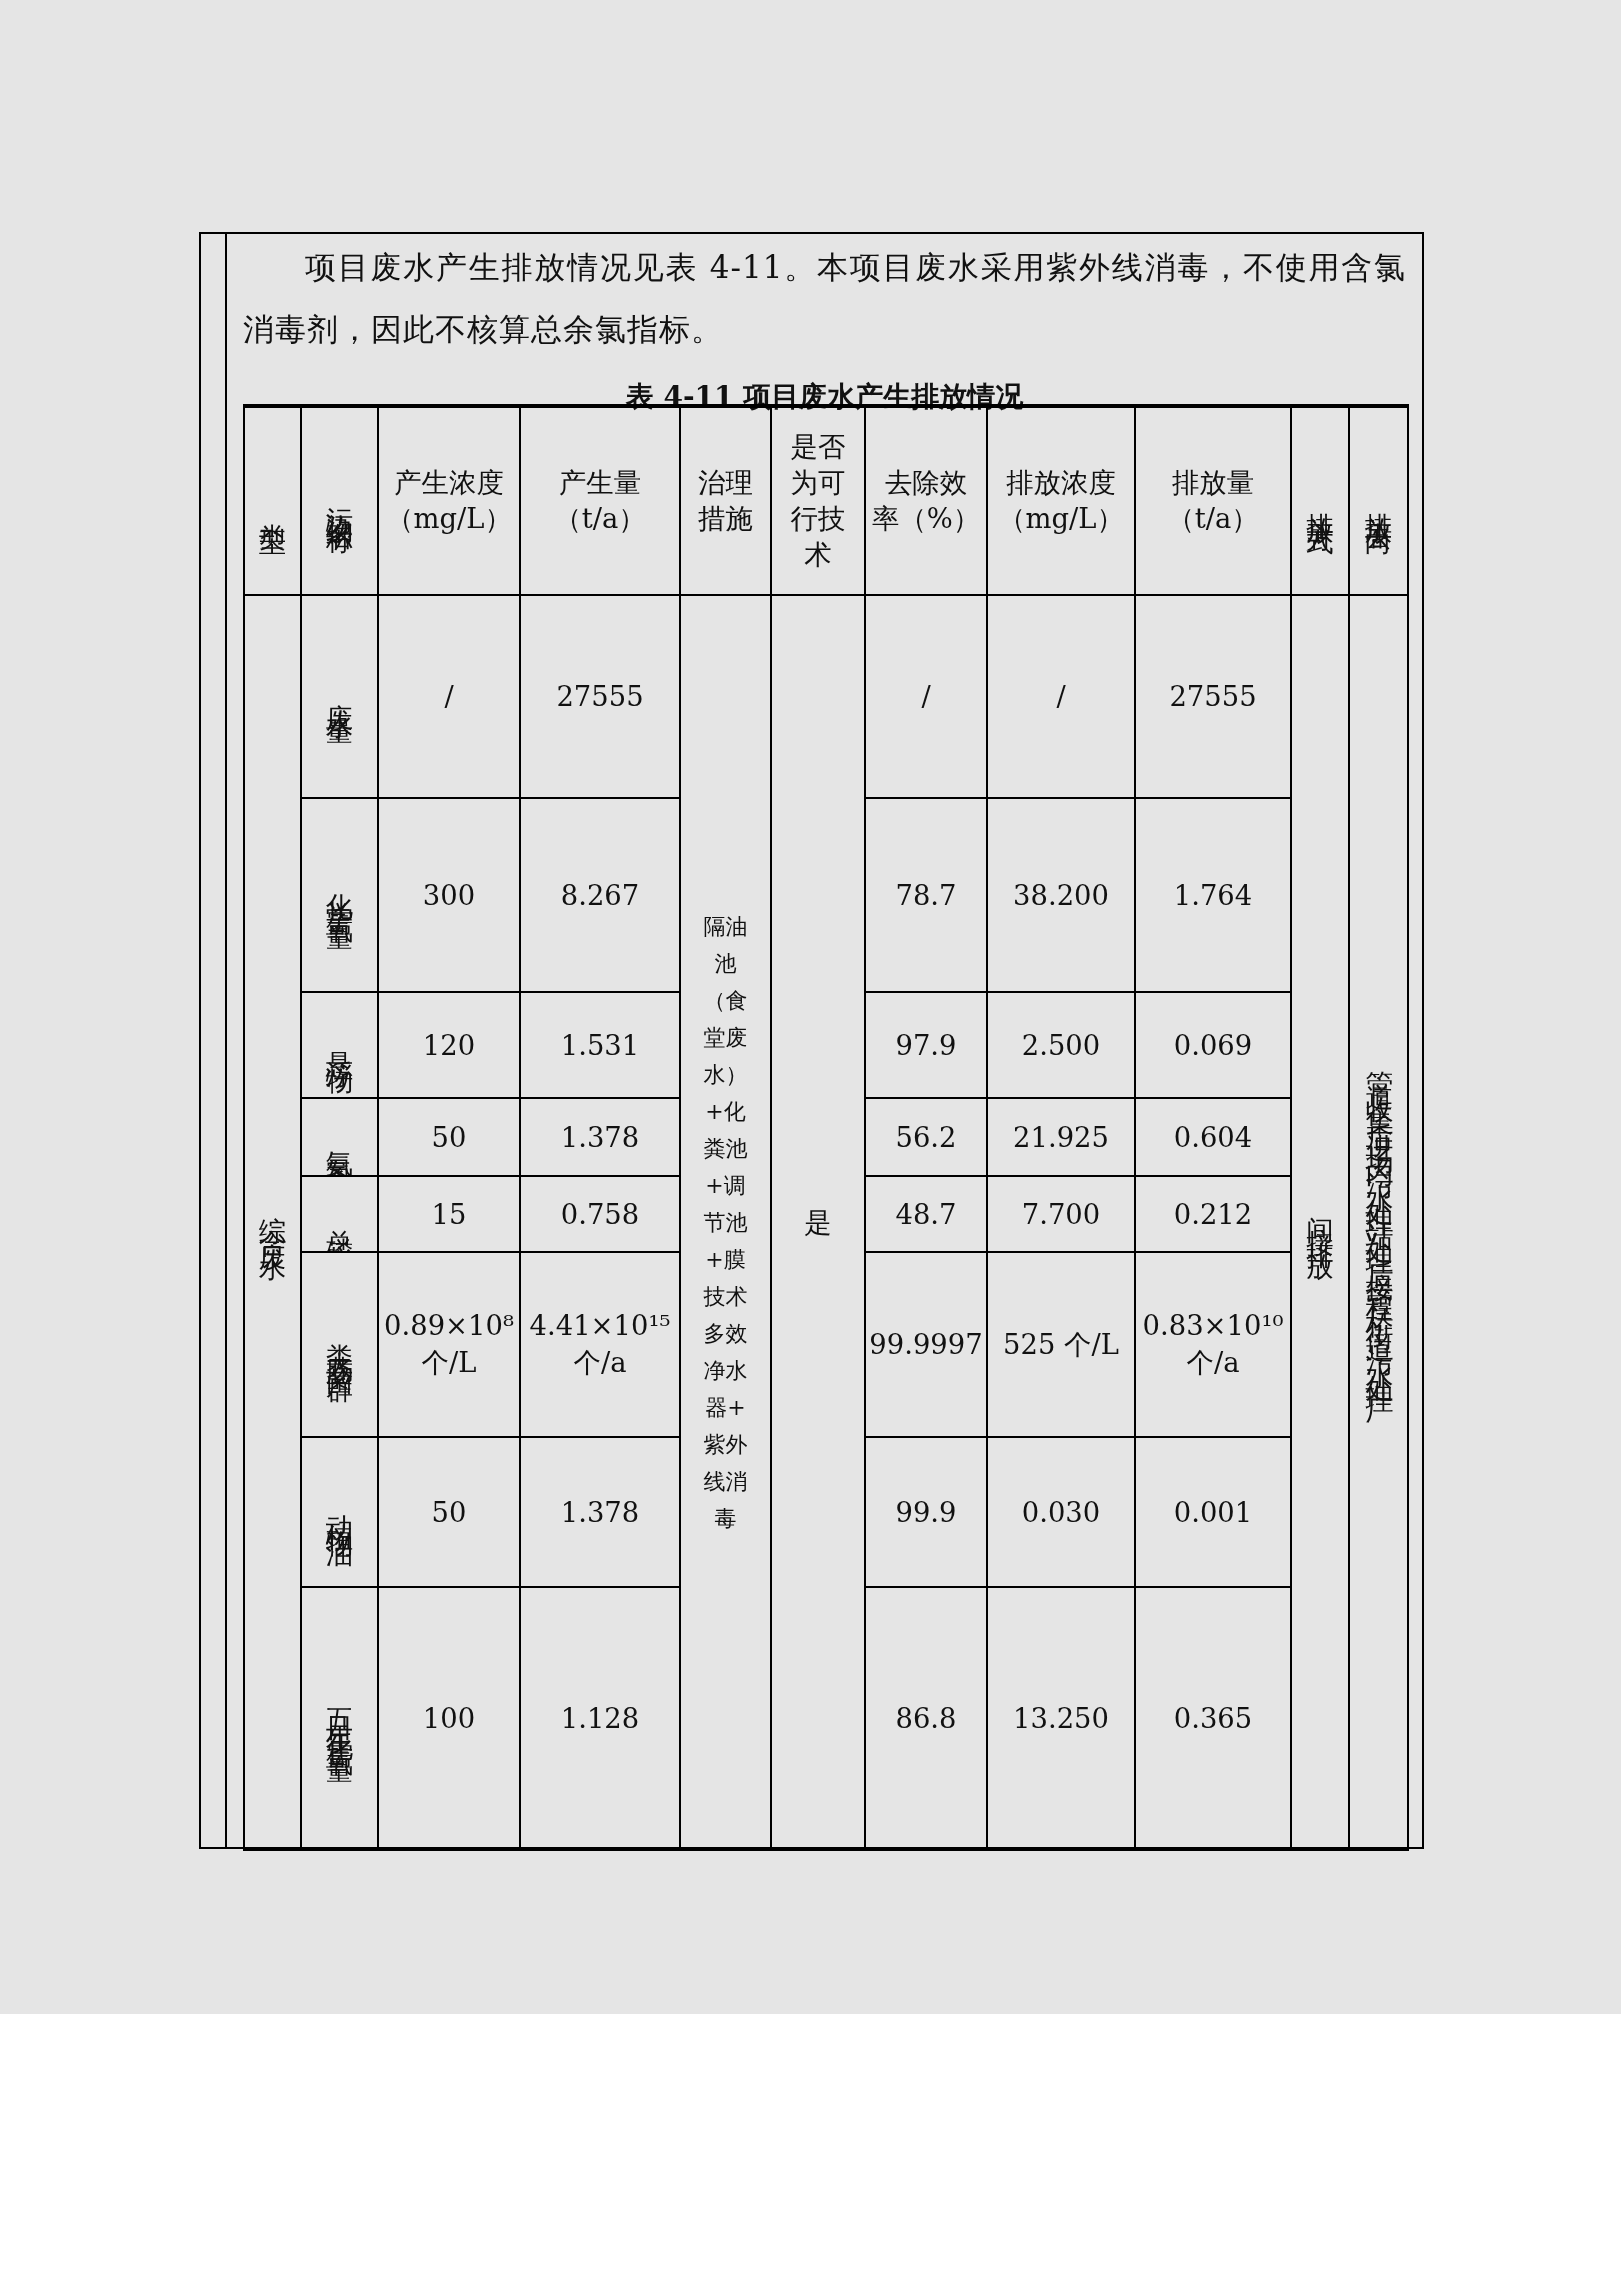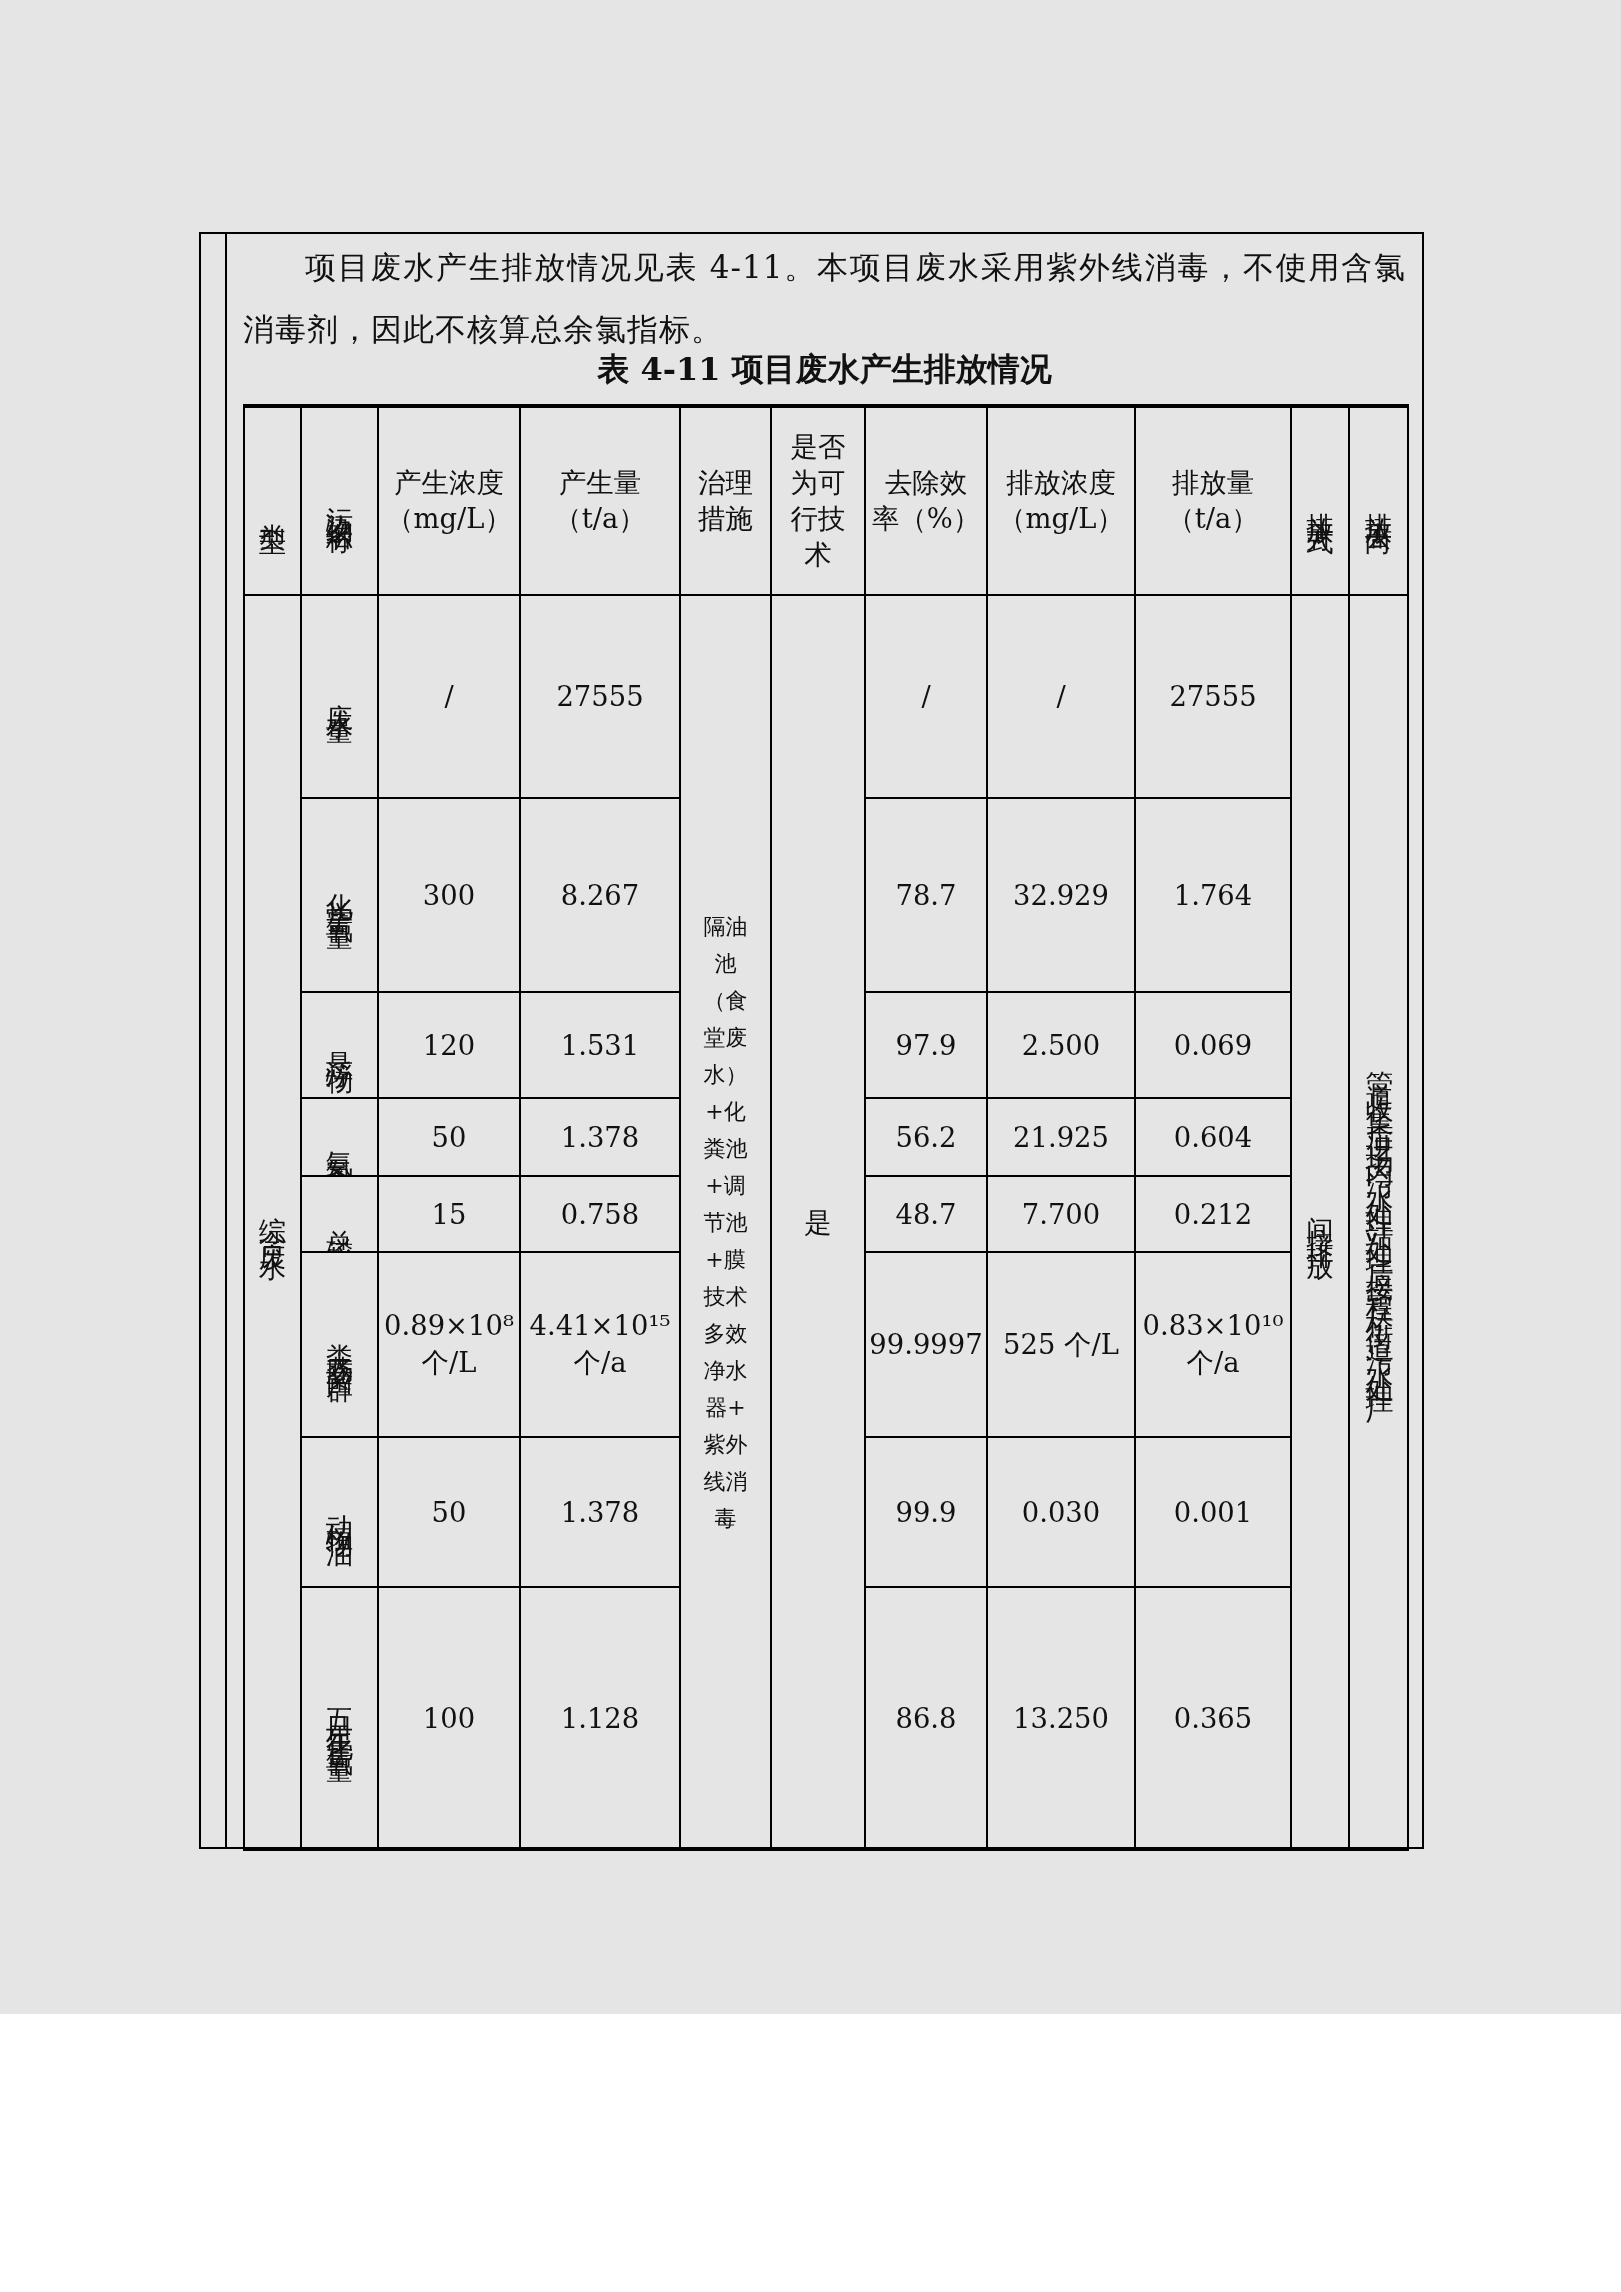--- a/index.html
+++ b/index.html
@@ -18,22 +18,22 @@
   .frame-inner-line{
     position:absolute;left:225px;top:232px;width:2px;height:1617px;background:#000;
   }
   .para{
     position:absolute;left:243px;top:236px;width:1163px;
     font-size:31px;line-height:62px;
     text-indent:2em;text-align:justify;
     letter-spacing:1px;
   }
   .tbl-title{
-    position:absolute;left:243px;top:348px;width:1163px;
-    font-size:32px;font-weight:bold;text-align:center;line-height:43px;
+    position:absolute;left:243px;top:375px;width:1163px;
+    font-size:28px;font-weight:bold;text-align:center;line-height:43px;
   }
   table.main{
     position:absolute;left:243px;top:404px;
     border-collapse:collapse;table-layout:fixed;
     width:1163px;
     border:2px solid #000;
     border-top:4.9px solid #000;
     border-bottom:2.9px solid #000;
   }
   table.main td{
@@ -138,21 +138,21 @@
       <td class="num">27555</td>
       <td rowspan="8"><span class="vtext vs-lg">间接排放</span></td>
       <td rowspan="8"><span class="vtext vs-lg dest">管道收集后进场内污水处理站处理后接管程桥街道污水处理厂</span></td>
     </tr>
 
     <tr style="height:194px">
       <td><span class="vtext vs-md">化学需氧量</span></td>
       <td class="num">300</td>
       <td class="num">8.267</td>
       <td class="num">78.7</td>
-      <td class="num">32.929</td>
+      <td class="num">38.200</td>
       <td class="num">1.764</td>
     </tr>
 
     <tr style="height:106px">
       <td><span class="vtext vs-md">悬浮物</span></td>
       <td class="num">120</td>
       <td class="num">1.531</td>
       <td class="num">97.9</td>
       <td class="num">2.500</td>
       <td class="num">0.069</td>

